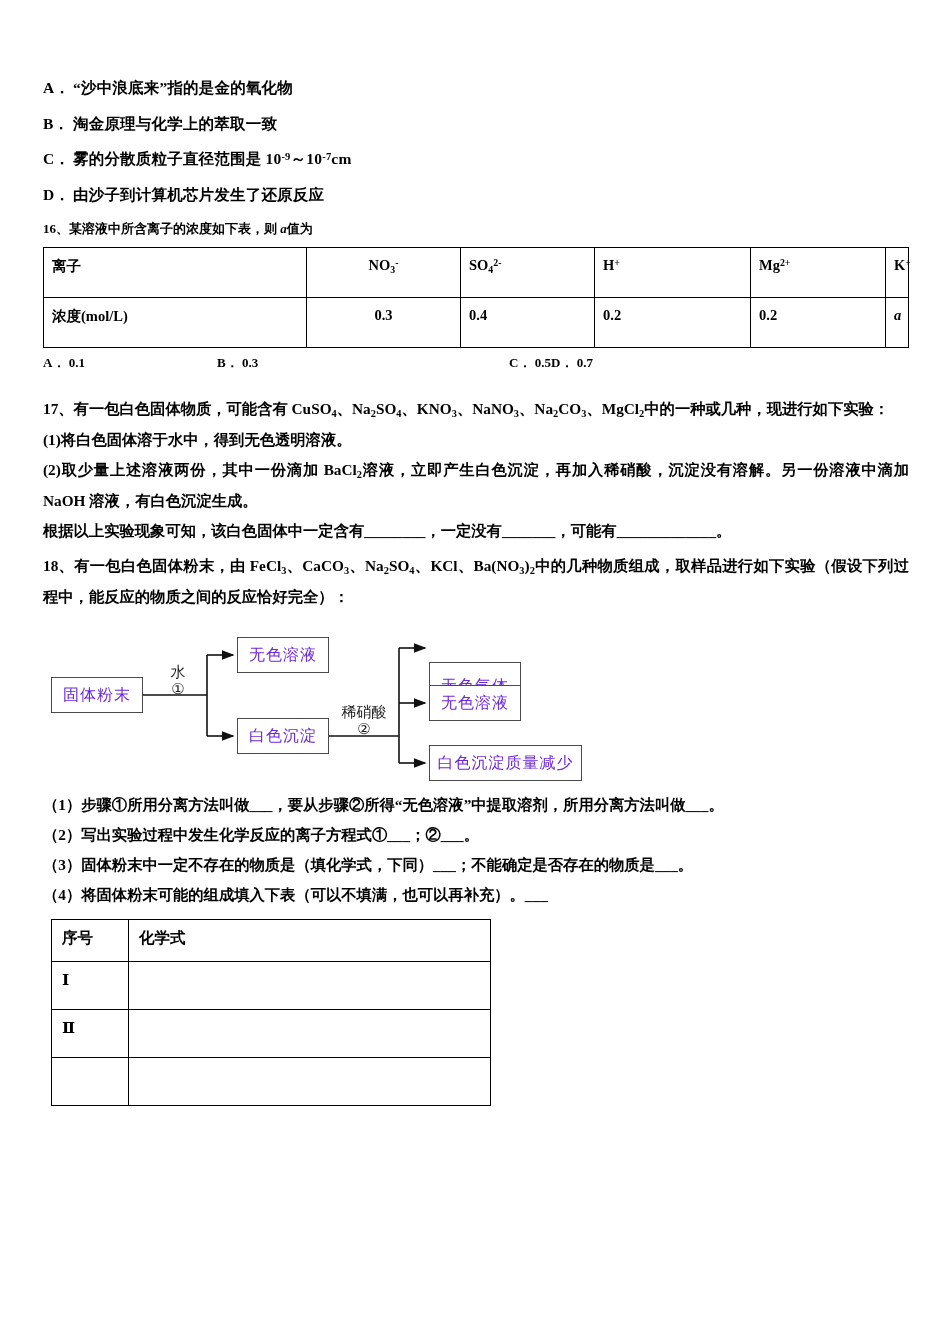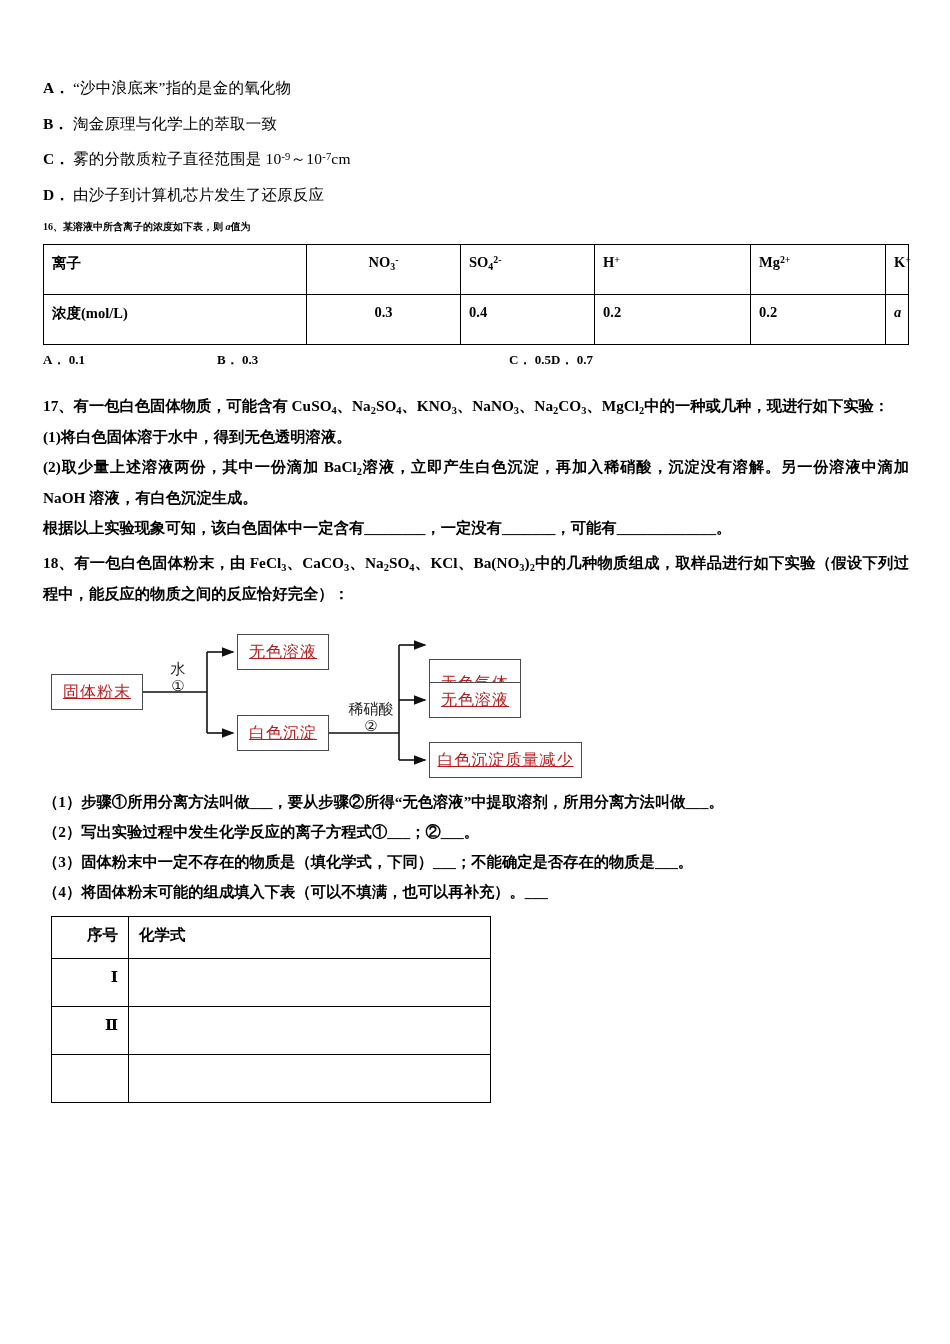--- a/index.html
+++ b/index.html
@@ -36,24 +36,24 @@
     font-weight: bold;
     line-height: 1.0;
     margin-bottom: 20px;
     white-space: nowrap;
   }
   .opt-letter {
     width: 30px;
     flex: 0 0 30px;
     font-weight: bold;
   }
-  .opt-text { font-weight: normal; letter-spacing: 0.2px; }
+  .opt-text { font-weight: bold; letter-spacing: 0.2px; }
 
   .q-line {
-    font-size: 10px;
+    font-size: 13px;
     font-weight: bold;
     line-height: 1.0;
     margin: 0 0 12px 0;
   }
   .q-para {
     font-size: 15.3px;
     font-weight: bold;
     line-height: 2.0;
     margin: 0;
     text-align: justify;
@@ -102,28 +102,27 @@
     margin: 8px 0 10px 0;
     left: 4px;
   }
   .flow-wrap svg { position: absolute; left: 0; top: 0; }
   .fbox {
     position: absolute;
     border: 1.4px solid #4a4a4a;
     background: #fff;
     font-size: 16px;
     font-weight: normal;
-    color: #b91c1c;
+    color: #6d28d9;
     display: flex;
     align-items: center;
     justify-content: center;
     font-family: "Liberation Serif", "DejaVu Serif", serif;
     letter-spacing: 1px;
     box-sizing: border-box;
-    text-decoration: underline;
   }
   .flab {
     position: absolute;
     font-size: 15px;
     color: #1b1b1b;
     text-align: center;
     line-height: 1.15;
     font-family: "Liberation Serif", "DejaVu Serif", serif;
   }
 
@@ -134,21 +133,21 @@
     border-collapse: collapse;
     table-layout: fixed;
   }
   .comp-table td {
     border: 1.3px solid #000;
     font-size: 15.5px;
     font-weight: bold;
     vertical-align: top;
     padding: 8px 10px 0 10px;
   }
-  .comp-table td.idx { width: 56px; text-align: right; }
+  .comp-table td.idx { width: 56px; text-align: left; }
   .comp-table tr { height: 48px; }
   .comp-table tr.hdr { height: 42px; }
 
   .sub-q {
     font-size: 15.3px;
     font-weight: bold;
     line-height: 1.95;
     margin: 0;
   }
 </style>
@@ -248,21 +247,21 @@
       <div class="fbox" style="left:4px; top:57px; width:92px; height:36px;text-align:right;">固体粉末</div>
 
       <div class="flab" style="left:108px; top:44px; width:46px;">
         <span>水</span><br>
         <span>①</span>
       </div>
 
       <div class="fbox" style="left:190px; top:17px; width:92px; height:36px;">无色溶液</div>
       <div class="fbox" style="left:190px; top:98px; width:92px; height:36px;">白色沉淀</div>
 
-      <div class="flab" style="left:291px; top:84px; width:66px;">
+      <div class="flab" style="left:284px; top:84px; width:66px;">
         <span>稀硝酸</span><br>
         <span>②</span>
       </div>
 
       <div class="fbox" style="left:382px; top:10px; width:92px; height:48px;margin-top:32px;">无色气体</div>
       <div class="fbox" style="left:382px; top:65px; width:92px; height:36px;">无色溶液</div>
       <div class="fbox" style="left:382px; top:125px; width:153px; height:36px;">白色沉淀质量减少</div>
     </div>
 
     <div class="sub-q" style="margin-top:8px">（1）步骤①所用分离方法叫做___，要从步骤②所得“无色溶液”中提取溶剂，所用分离方法叫做___。</div>

